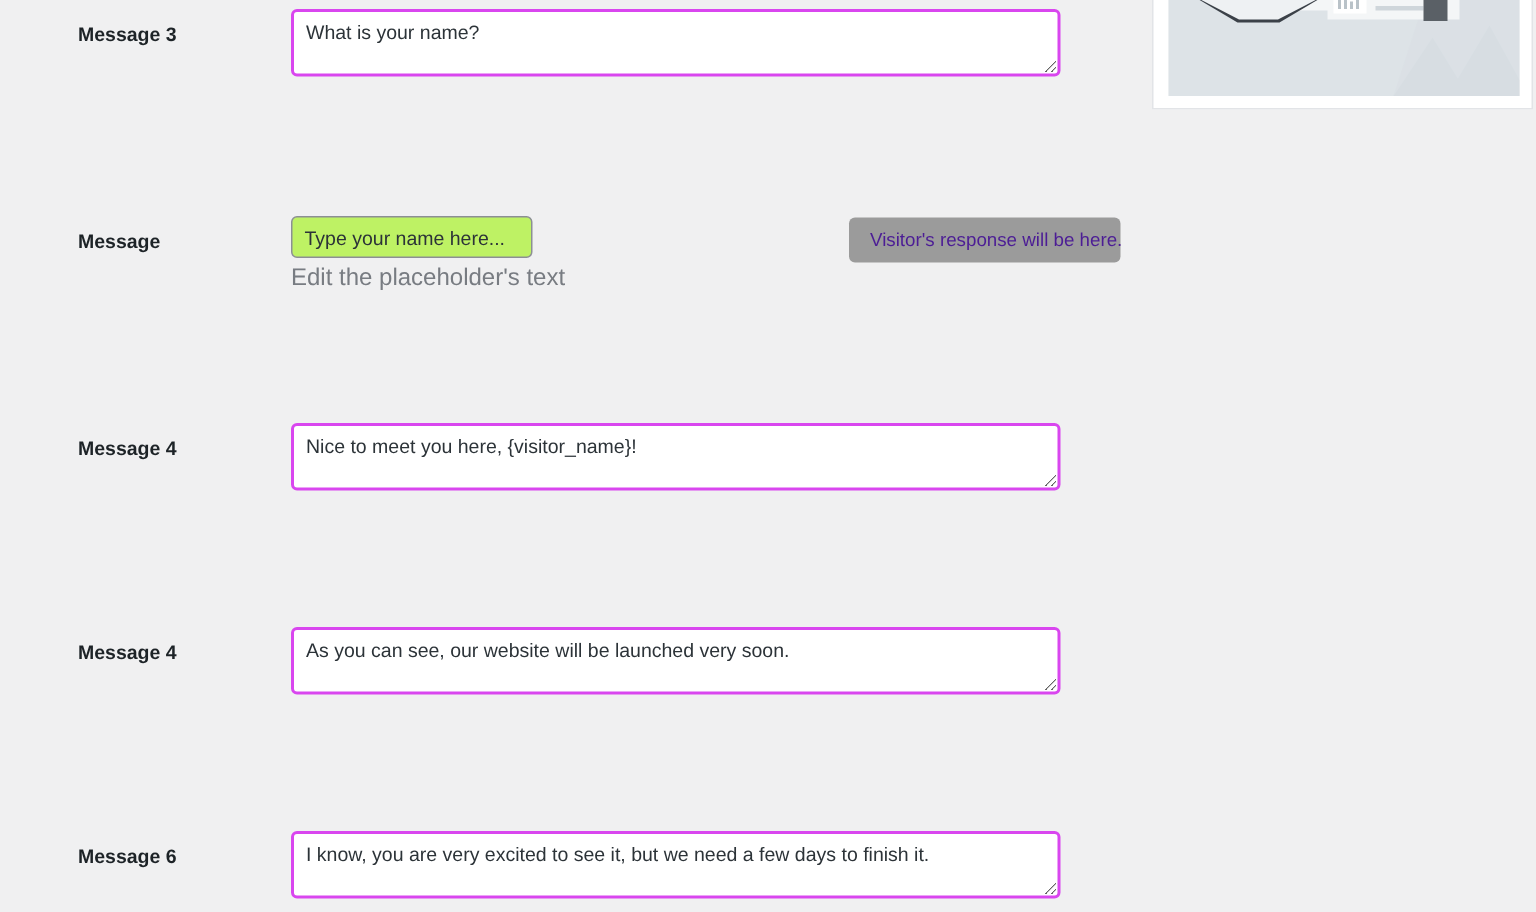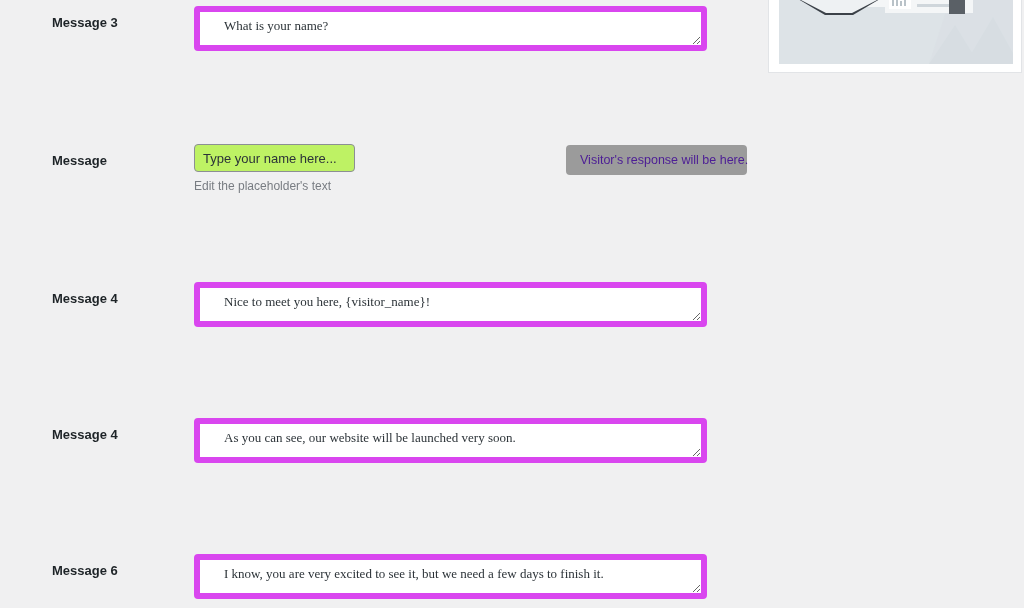--- a/index.html
+++ b/index.html
@@ -68,27 +68,27 @@
     position: absolute;
     left: 194px;
     top: 0;
   }
 
   textarea.msg {
     display: block;
     box-sizing: border-box;
     width: 513px;
     height: 45px;
-    padding: 5px 24px;
-    font-family: Liberation Serif, serif;
+    padding: 5px 8px;
+    font-family: Liberation Sans, sans-serif;
     font-size: 13px;
     line-height: 17px;
     color: #2c3338;
     background: #ffffff;
-    border: 6px solid #d946ef;
+    border: 2px solid #d946ef;
     border-radius: 4px;
     resize: vertical;
     outline: none;
     overflow: hidden;
   }
   input.short {
     display: block;
     box-sizing: border-box;
     width: 161px;
     height: 28px;
@@ -96,21 +96,21 @@
     font-family: "Liberation Sans", sans-serif;
     font-size: 13px;
     line-height: 22px;
     color: #2c3338;
     background: #bef264;
     border: 1px solid #8c8f94;
     border-radius: 4px;
     outline: none;
   }
   .hint {
-    font-size: 12px;
+    font-size: 16px;
     line-height: 16px;
     color: #787c82;
     margin-top: 6px;
   }
   .btn-pair {
     position: absolute;
     left: 194px;
     top: 0;
   }
 

